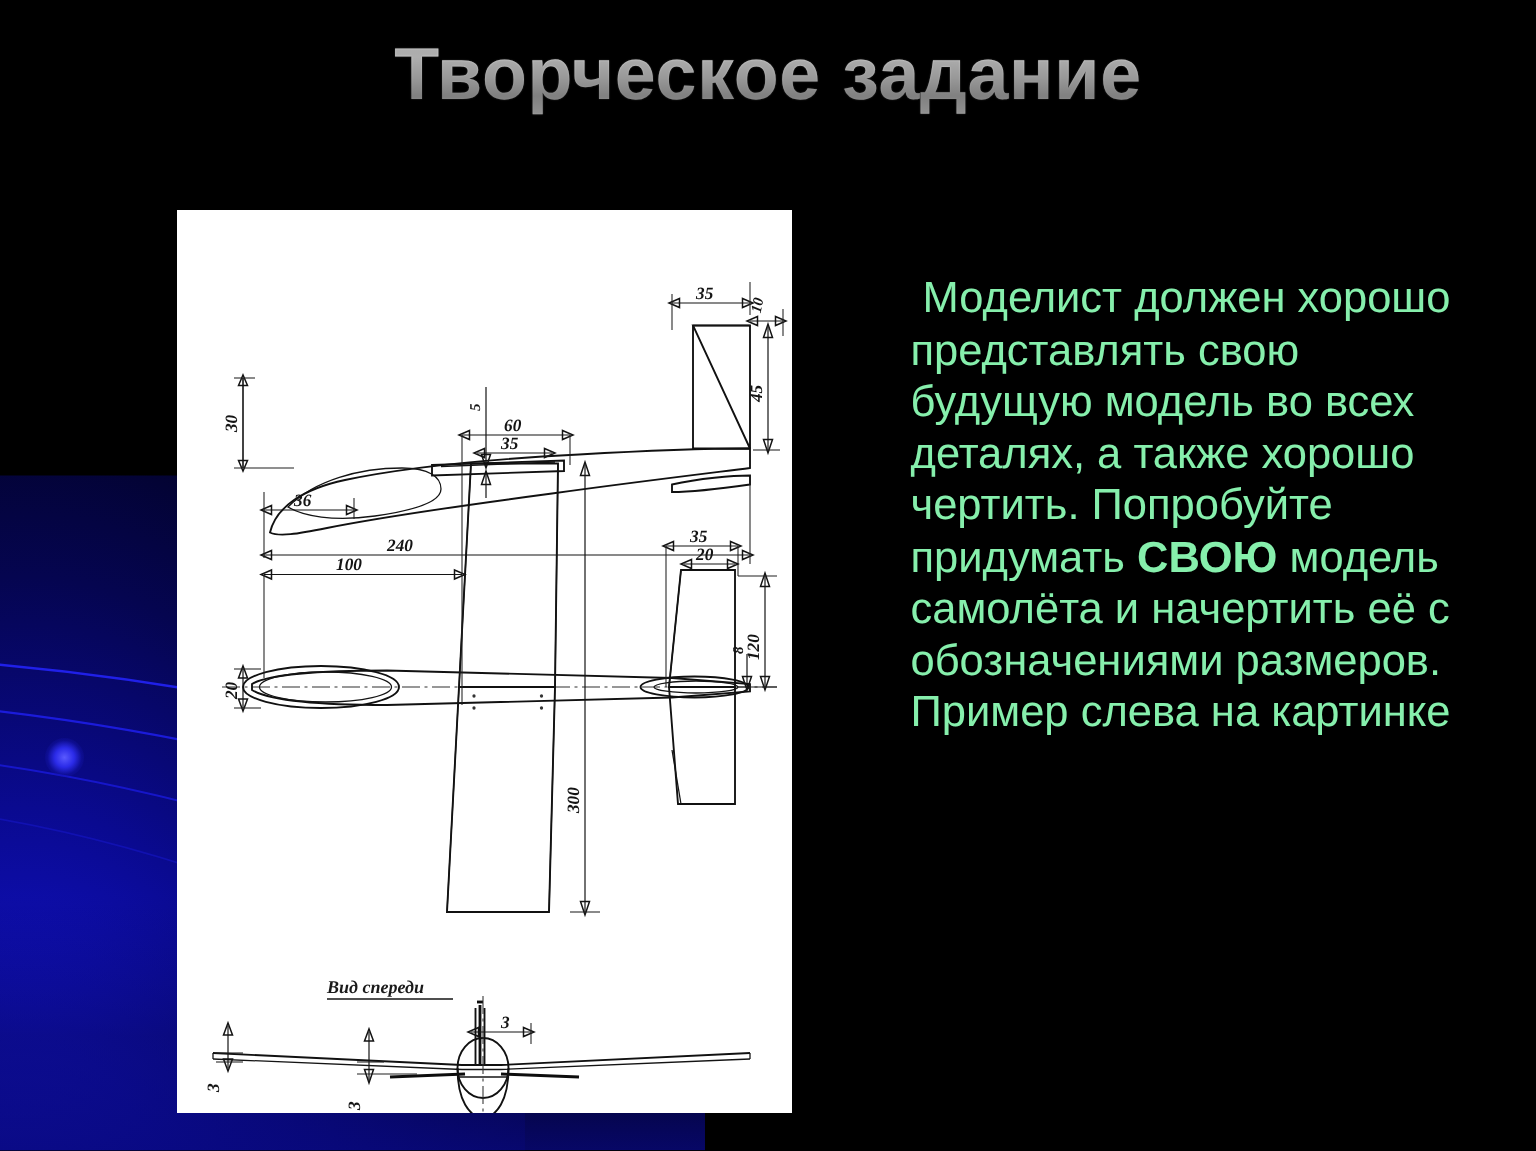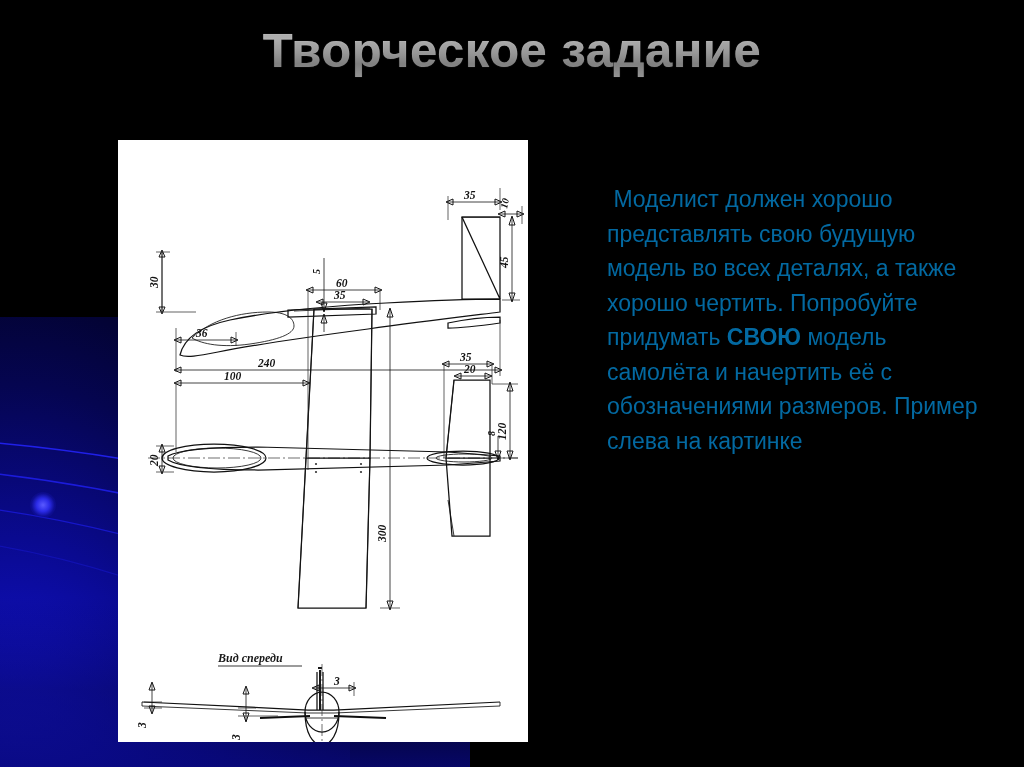--- a/index.html
+++ b/index.html
@@ -143,23 +143,23 @@
     stroke-dasharray: 12 3 2 3;
   }
 
   
   .body-text {
     position: absolute;
     left: 607px;
     top: 182px;
     width: 374px;
     font-family: "Liberation Sans", sans-serif;
-    font-size: 23px;
+    font-size: 29px;
     line-height: 34.5px;
-    color: #0369a1;
+    color: #86efac;
     white-space: pre-wrap;
   }
   .body-text b { font-weight: bold; }
 </style>
 </head>
 <body>
 
 <div id="slide">
 
   <div class="bg-layer">

